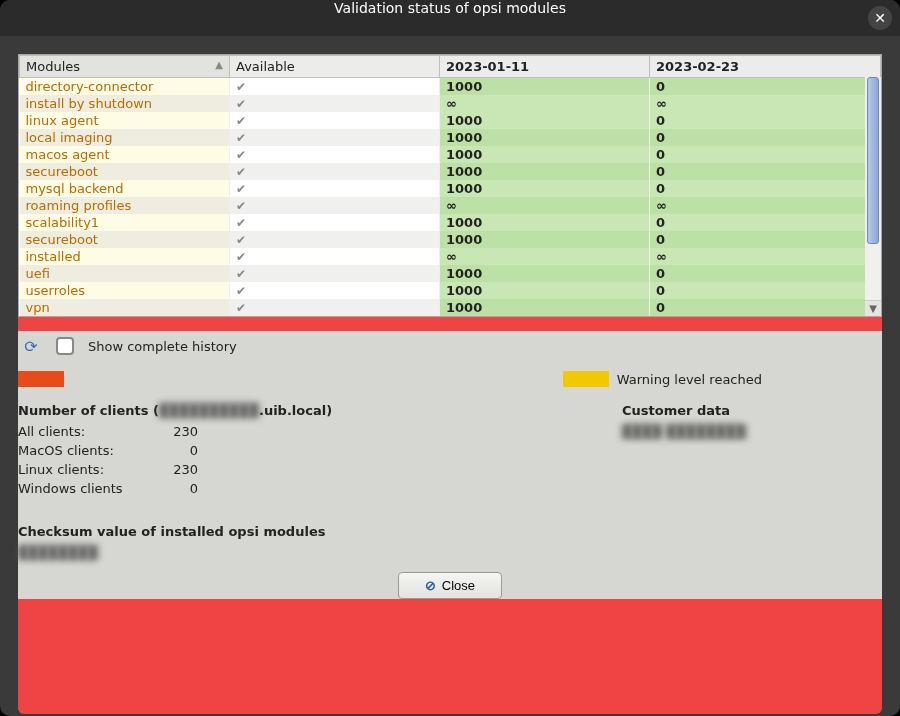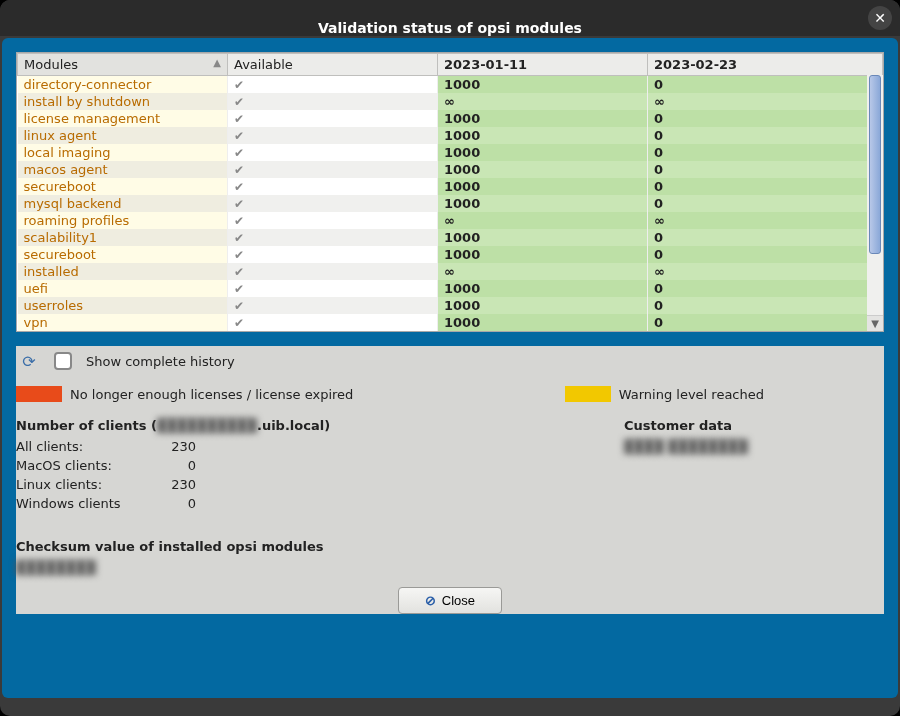--- a/index.html
+++ b/index.html
@@ -1,20 +1,20 @@
 <!DOCTYPE html>
 <html><head>
 <meta charset="utf-8">
 <style>
 * { box-sizing:border-box; margin:0; padding:0; }
 body { font-family:"DejaVu Sans",Verdana,sans-serif; font-size:13px; background:#000; width:900px; height:716px; overflow:hidden; color:#222; }
 .window { width:900px; height:716px; background:#3a3a3a; border-radius:10px; overflow:hidden; }
-.titlebar { height:36px; background:#2b2b2b; color:#fff; display:flex; align-items:flex-end; justify-content:center; position:relative; font-weight:bold; font-size:14px; }
+.titlebar { height:36px; background:#2b2b2b; color:#fff; display:flex; align-items:flex-start; justify-content:center; position:relative; font-weight:normal; font-size:14px; }
 .titlebar .close { position:absolute; right:8px; top:6px; width:24px; height:24px; border-radius:12px; background:#444; color:#fff; display:flex; align-items:center; justify-content:center; cursor:pointer; font-size:14px; }
-.content { background:#0369a1; margin:2px; border-radius:6px; padding:14px; height:calc(100% - 56px); display:flex; flex-direction:column; gap:14px; }
+.content { background:#ef4444; margin:18px; border-radius:6px; height:calc(100% - 56px); display:flex; flex-direction:column; gap:14px; }
 .tablewrap { background:#fff; border:1px solid #a8a8a8; position:relative; }
 table { border-collapse:collapse; width:100%; table-layout:fixed; }
 th { background:#ececea; text-align:left; padding:3px 6px; border:1px solid #bfbfbd; font-weight:normal; font-size:13px; position:relative; }
 th.sorted { background:#e2e2df; }
 th.sorted::after { content:"▲"; position:absolute; right:6px; color:#888; font-size:10px; }
 th .resize { position:absolute; right:0; top:0; bottom:0; width:4px; cursor:col-resize; }
 td { padding:1px 6px; font-size:13px; border-right:1px solid #eee; }
 tbody tr:nth-child(odd) td.c0 { background:#fffce6; color:#b86b00; }
 tbody tr:nth-child(even) td.c0 { background:#efede0; color:#b86b00; }
 tbody tr:nth-child(odd) td.c1 { background:#fff; }
@@ -83,26 +83,20 @@
               <td class="val green">1000</td>
               <td class="val green">0</td>
             </tr>
             <tr>
               <td class="c0">install by shutdown</td>
               <td class="c1"><span class="check">✔</span></td>
               <td class="val greena">∞</td>
               <td class="val greena">∞</td>
             </tr>
             <tr>
-              <td class="c0">license management</td>
-              <td class="c1"><span class="check">✔</span></td>
-              <td class="val green">1000</td>
-              <td class="val green">0</td>
-            </tr>
-            <tr>
               <td class="c0">linux agent</td>
               <td class="c1"><span class="check">✔</span></td>
               <td class="val greena">1000</td>
               <td class="val greena">0</td>
             </tr>
             <tr>
               <td class="c0">local imaging</td>
               <td class="c1"><span class="check">✔</span></td>
               <td class="val green">1000</td>
               <td class="val green">0</td>
@@ -180,21 +174,20 @@
         <div class="refresh">
           <span>⟳</span>
         </div>
         <span class="checkbox"></span>
         <span>Show complete history</span>
       </div>
 
       <div class="legend">
         <div class="item">
           <span class="swatch red"></span>
-          <span>No longer enough licenses / license expired</span>
         </div>
         <div class="item" style="margin-left:auto;margin-right:120px">
           <span class="swatch yellow"></span>
           <span>Warning level reached</span>
         </div>
       </div>
 
 
       <div class="cols">
         <div class="colL">

